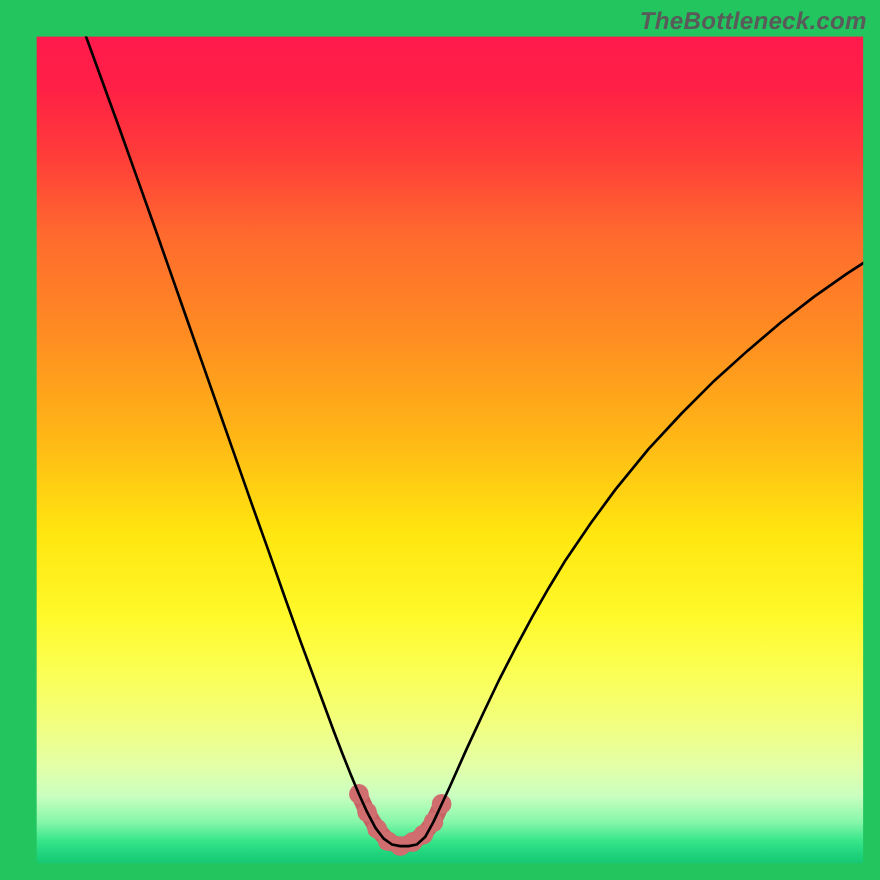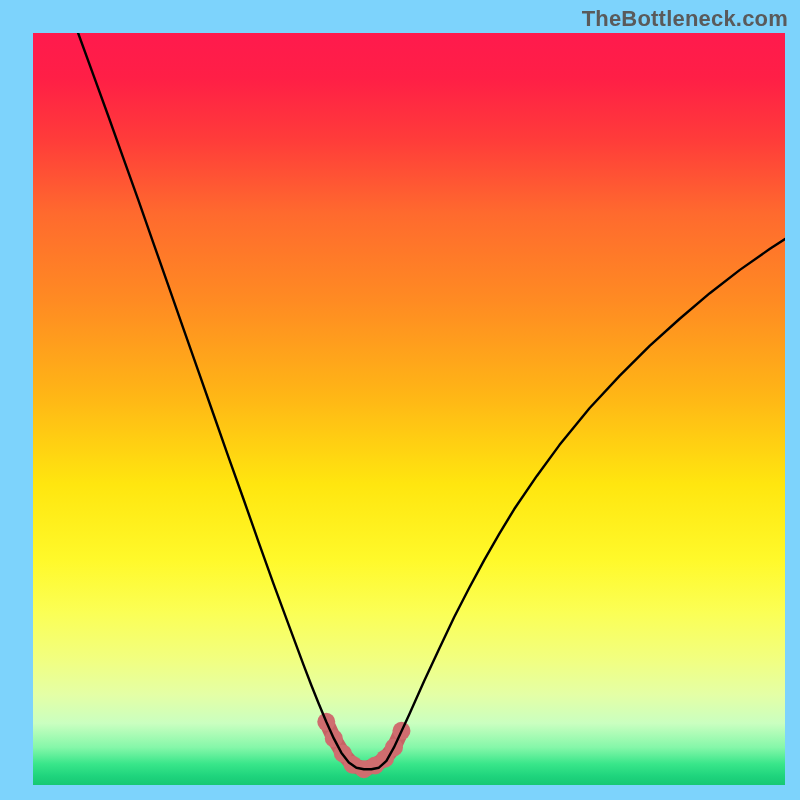--- a/index.html
+++ b/index.html
@@ -7,21 +7,22 @@
     padding: 0;
     width: 800px;
     height: 800px;
     background: #000;
     overflow: hidden;
     font-family: Arial, Helvetica, sans-serif;
   }
   .frame {
     position: absolute;
     inset: 0;
-    background: #7dd3fc;
+    background: #22c55e;
+    font-style: italic;
   }
   .plot {
     position: absolute;
     left: 33px;
     top: 33px;
     width: 752px;
     height: 752px;
     overflow: hidden;
   }
   .watermark {

